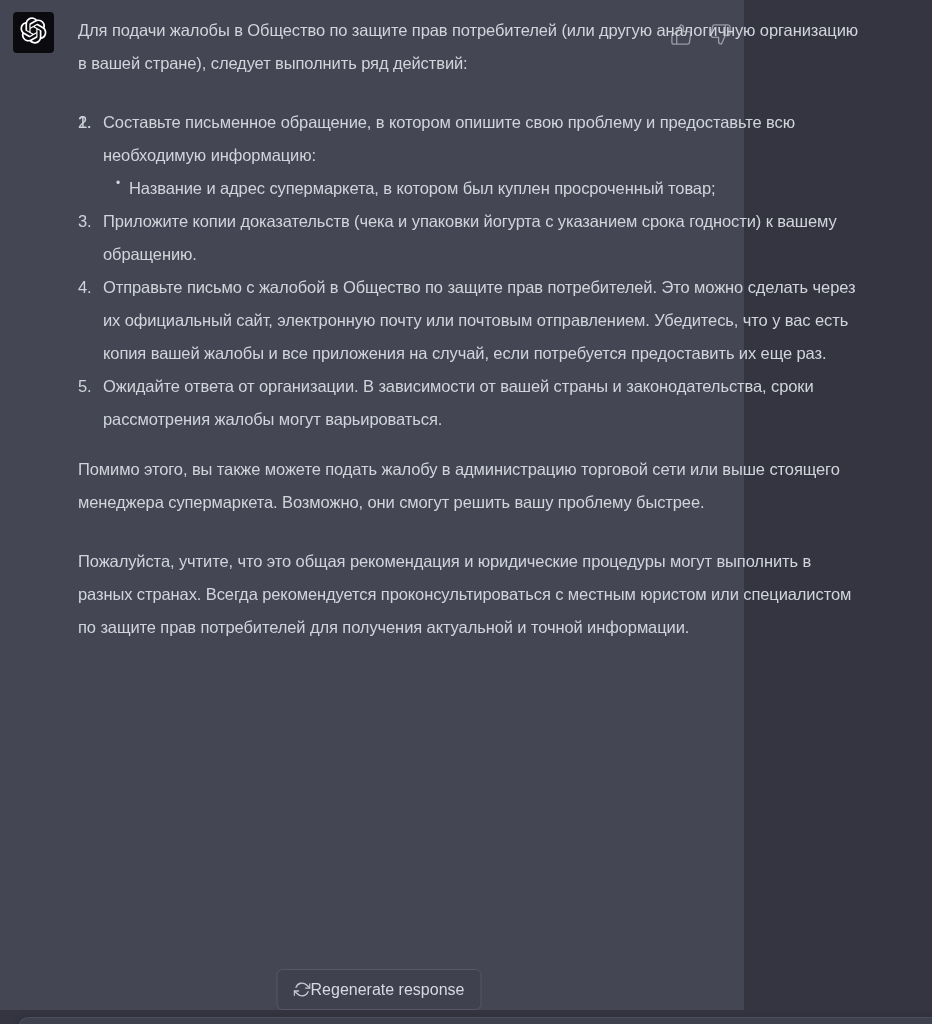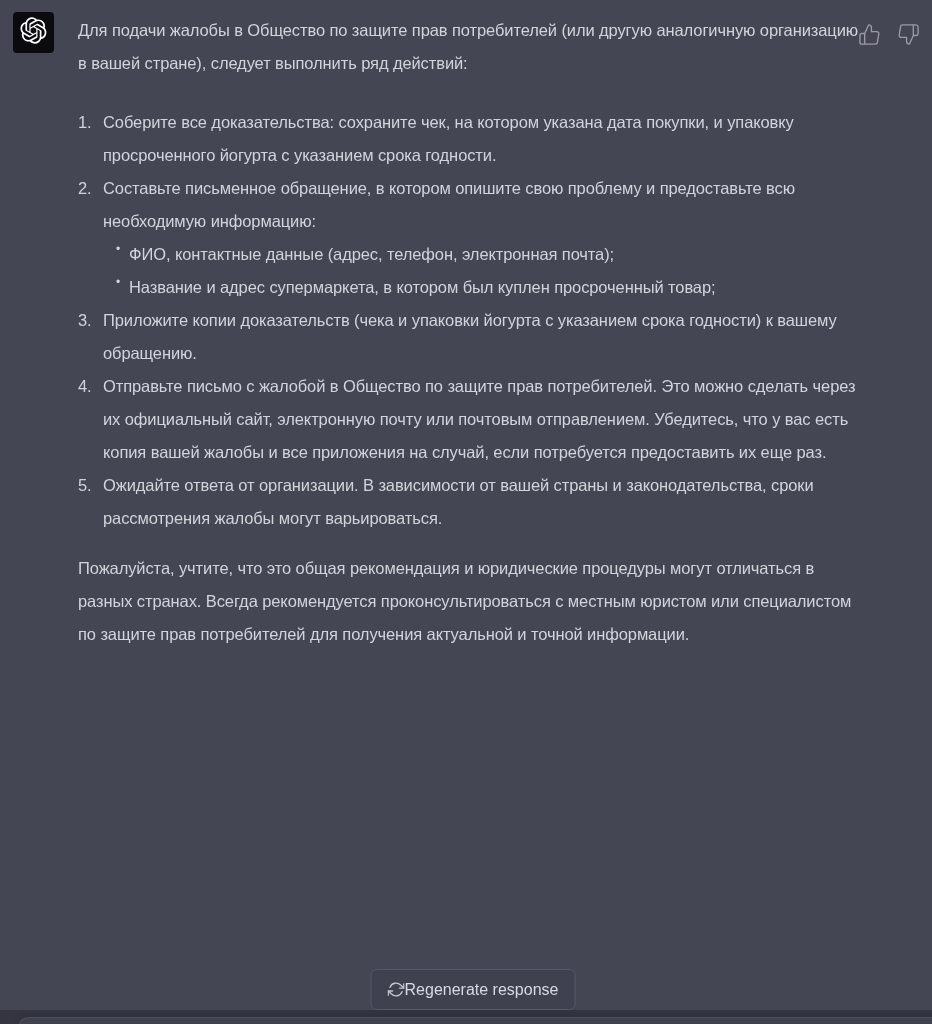--- a/index.html
+++ b/index.html
@@ -5,21 +5,21 @@
   * { box-sizing: border-box; }
   html, body { margin: 0; padding: 0; }
   body {
     width: 932px; height: 1024px;
     background: #343541;
     overflow: hidden;
     position: relative;
     font-family: "Liberation Sans", "DejaVu Sans", sans-serif;
   }
   .message {
-    position: absolute; top: 0; left: 0; width: 932px; height: 1010px;
+    position: absolute; top: 0; left: 0; width: 744px; height: 1010px;
     background: #444654;
     padding-left: 28px;
   }
   .avatar {
     position: absolute; top: 12px; left: 13px;
     width: 41px; height: 41px;
     background: #0b0b0f;
     border-radius: 4px;
     display: flex; align-items: center; justify-content: center;
   }
@@ -108,30 +108,30 @@
         <svg viewBox="0 0 24 24">
             <path d="M10 15v4a3 3 0 0 0 3 3l4-9V2H5.72a2 2 0 0 0-2 1.7l-1.38 9a2 2 0 0 0 2 2.3zm7-13h2.67A2.31 2.31 0 0 1 22 4v7a2.31 2.31 0 0 1-2.33 2H17"></path>
           </svg>
       </span>
     </button>
   </div>
 
   <div class="content">
     <p>Для подачи жалобы в Общество по защите прав потребителей (или другую аналогичную организацию в вашей стране), следует выполнить ряд действий:</p>
     <ol class="steps" id="steps-list">
-        <li><span class="step-num">1.</span><span>Соберите все доказательства: сохраните чек, на котором указана дата покупки, и упаковку просроченного йогурта с указанием срока годности.</span></li>
+        <li><span class="step-num">1.</span></li>
         <li><span class="step-num">2.</span><span>Составьте письменное обращение, в котором опишите свою проблему и предоставьте всю необходимую информацию:</span><ul>
-            <li>ФИО, контактные данные (адрес, телефон, электронная почта);</li>
             <li>Название и адрес супермаркета, в котором был куплен просроченный товар;</li>
           </ul></li>
         <li><span class="step-num">3.</span><span>Приложите копии доказательств (чека и упаковки йогурта с указанием срока годности) к вашему обращению.</span></li>
         <li><span class="step-num">4.</span><span>Отправьте письмо с жалобой в Общество по защите прав потребителей. Это можно сделать через их официальный сайт, электронную почту или почтовым отправлением. Убедитесь, что у вас есть копия вашей жалобы и все приложения на случай, если потребуется предоставить их еще раз.</span></li>
         <li><span class="step-num">5.</span><span>Ожидайте ответа от организации. В зависимости от вашей страны и законодательства, сроки рассмотрения жалобы могут варьироваться.</span></li>
       </ol>
-    <p>Пожалуйста, учтите, что это общая рекомендация и юридические процедуры могут отличаться в разных странах. Всегда рекомендуется проконсультироваться с местным юристом или специалистом по защите прав потребителей для получения актуальной и точной информации.</p>
+    <p>Помимо этого, вы также можете подать жалобу в администрацию торговой сети или выше стоящего менеджера супермаркета. Возможно, они смогут решить вашу проблему быстрее.</p>
+    <p>Пожалуйста, учтите, что это общая рекомендация и юридические процедуры могут выполнить в разных странах. Всегда рекомендуется проконсультироваться с местным юристом или специалистом по защите прав потребителей для получения актуальной и точной информации.</p>
   </div>
 
   <button class="regenerate">
     <span class="regen-icon">
       <svg viewBox="0 0 24 24">
           <path d="M23 4v6h-6"></path>
           <path d="M1 20v-6h6"></path>
           <path d="M3.51 9a9 9 0 0 1 14.85-3.36L23 10M1 14l4.64 4.36A9 9 0 0 0 20.49 15"></path>
         </svg>
     </span>

